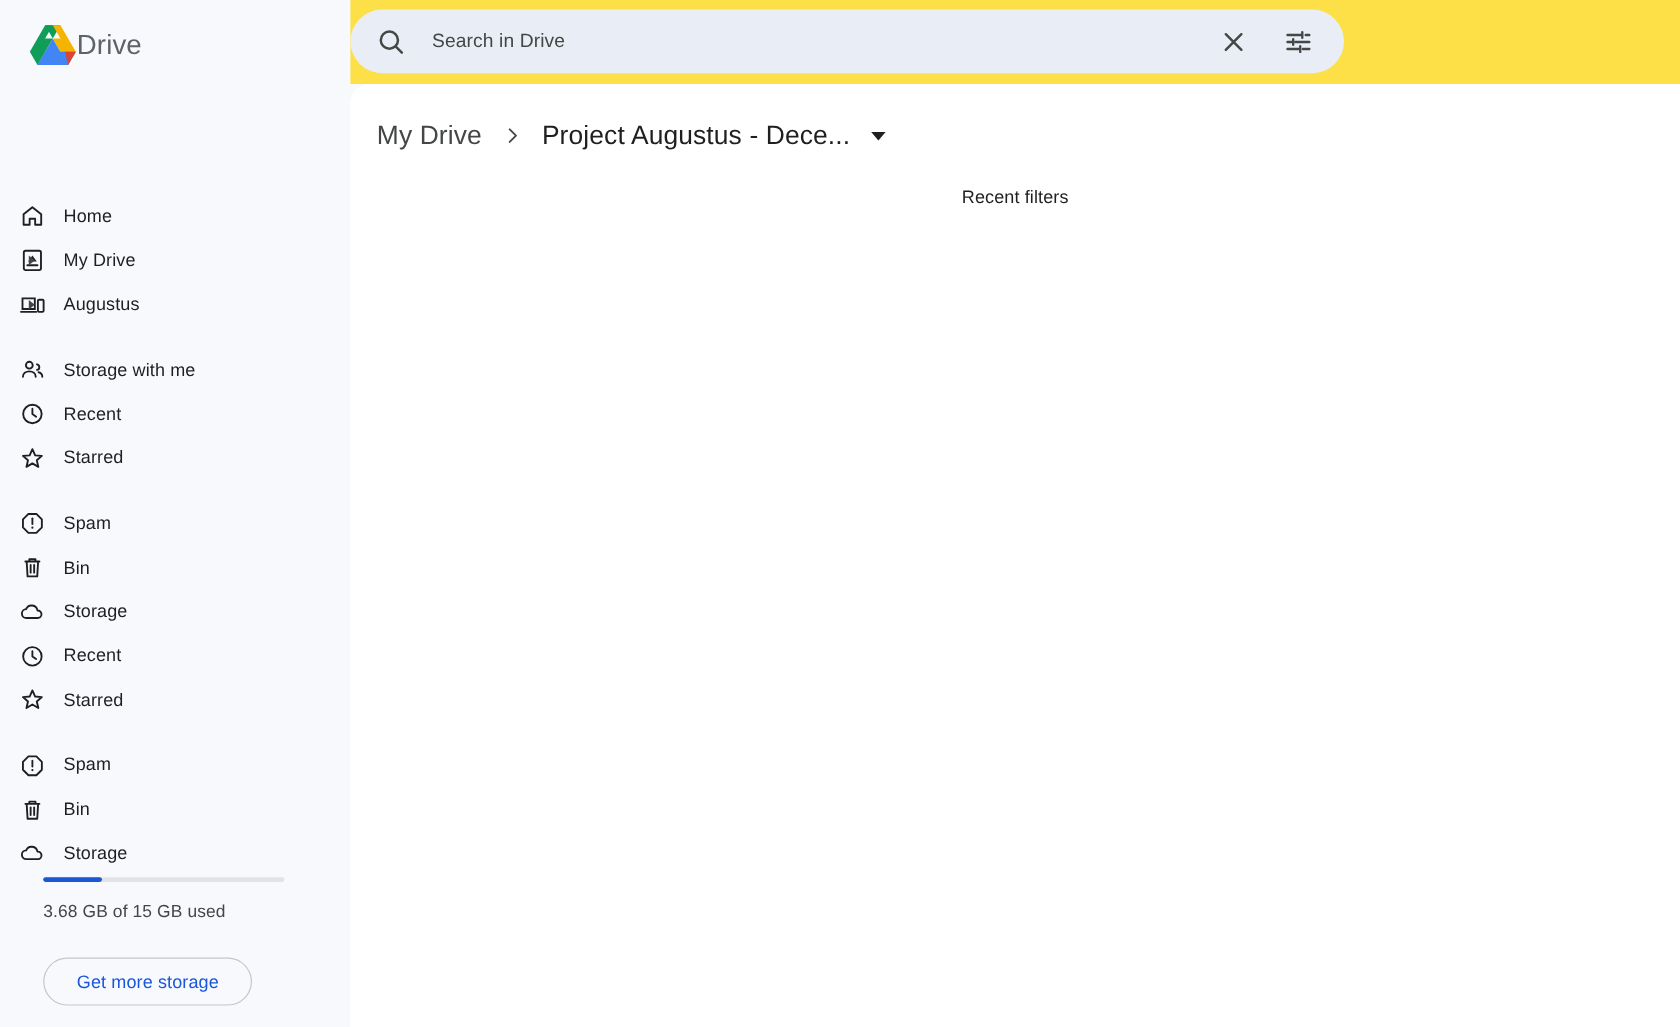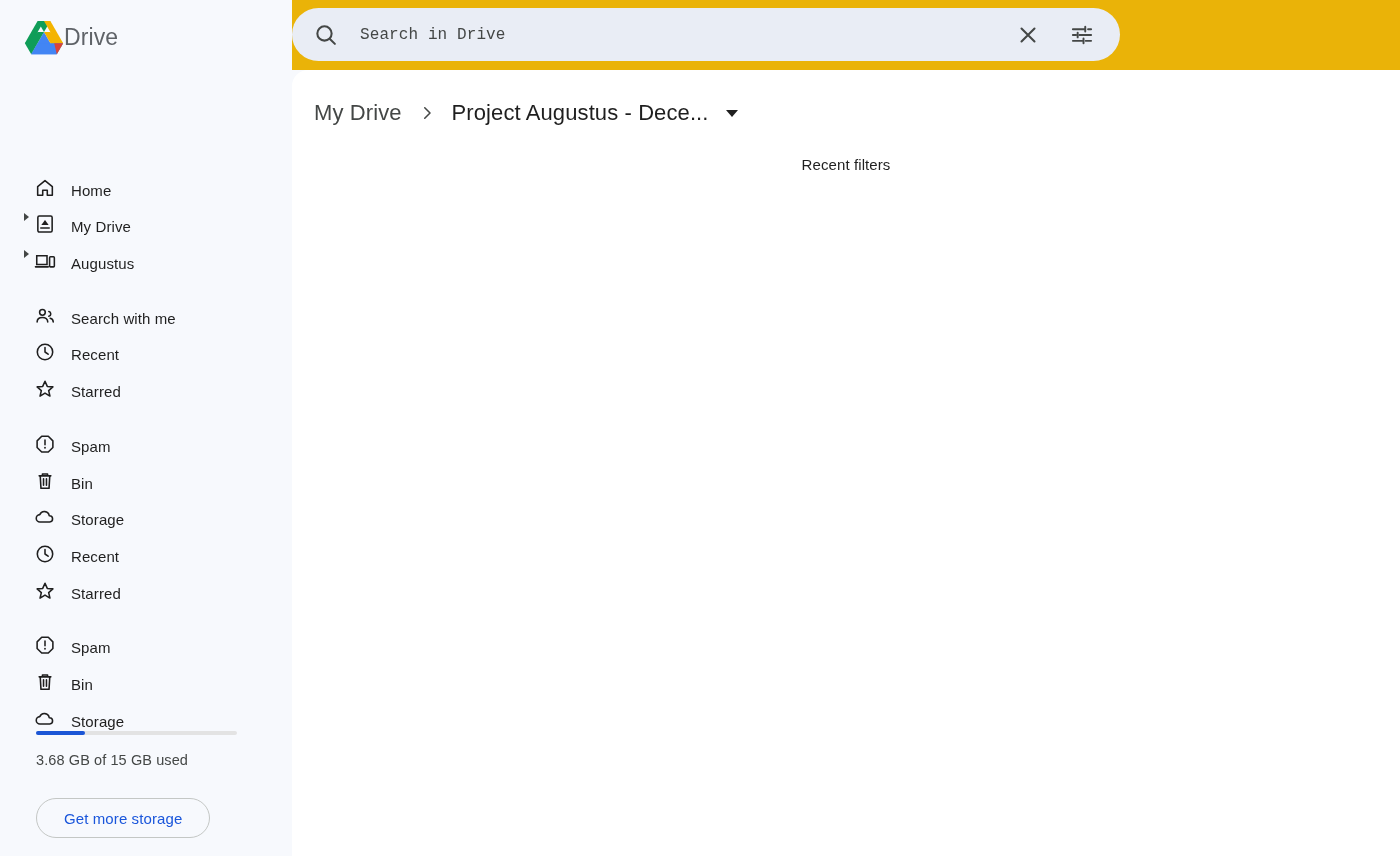--- a/index.html
+++ b/index.html
@@ -94,23 +94,23 @@
     top: 162px;
     width: 292px;
   }
 
   .nav-group { padding: 0; }
   .nav-gap { height: 18px; }
 
   .nav-item {
     position: relative;
     display: flex;
-    align-items: flex-end;
+    align-items: center;
     height: 36.7px;
-    padding-left: 34px;
+    padding-left: 16px;
     cursor: pointer;
     border-radius: 0 18px 18px 0;
   }
 
   .expander {
     position: absolute;
     left: 24px;
     top: 50%;
     width: 0;
     height: 0;
@@ -187,22 +187,21 @@
     text-align: right;
   }
 
   
   #header {
     position: absolute;
     left: 292px;
     top: 0;
     width: 1108px;
     height: 70px;
-    background: #eab308;
-    font-family: Liberation Mono, monospace;
+    background: #fde047;
   }
 
   .search-bar {
     position: absolute;
     left: 0;
     top: 8px;
     width: 828px;
     height: 53px;
     background: #e9edf5;
     border-radius: 27px;
@@ -368,21 +367,21 @@
       <div class="nav-gap"></div>
 
       <div class="nav-group">
 
         <div class="nav-item">
           <svg class="nav-icon" viewBox="0 0 24 24" fill="none" stroke="currentColor" stroke-width="1.7">
             <circle cx="9.2" cy="8" r="3.1"></circle>
             <path d="M3.4 18.6c0-3.2 2.6-5 5.8-5s5.8 1.8 5.8 5" stroke-linecap="round"></path>
             <path d="M16.2 7.2a2.6 2.6 0 0 1 0 5.1M17.6 14.4c2.2.5 3.4 2 3.4 4.2" stroke-linecap="round"></path>
           </svg>
-          <span class="nav-label">Search with me</span>
+          <span class="nav-label">Storage with me</span>
         </div>
 
         <div class="nav-item">
           <svg class="nav-icon" viewBox="0 0 24 24" fill="none" stroke="currentColor" stroke-width="1.7">
             <circle cx="12" cy="12" r="8.4"></circle>
             <path d="M12 7.2V12l3.4 2.4" stroke-linecap="round" stroke-linejoin="round"></path>
           </svg>
           <span class="nav-label">Recent</span>
         </div>
 

